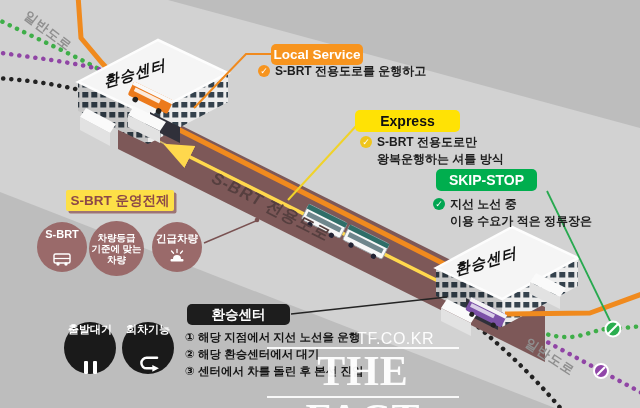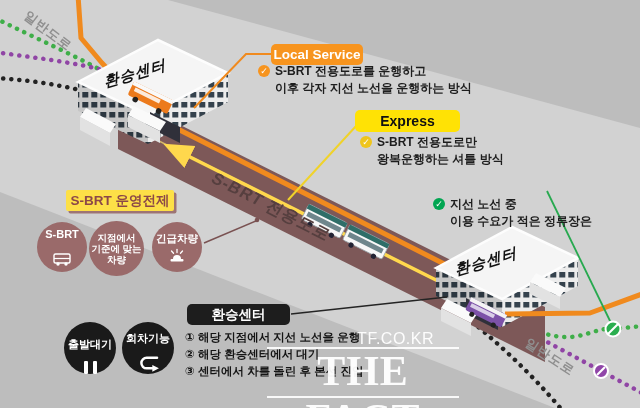--- a/index.html
+++ b/index.html
@@ -9,21 +9,21 @@
   .ov{position:absolute;z-index:2;}
   .box{display:flex;align-items:center;justify-content:center;font-weight:bold;border-radius:5px;white-space:nowrap;}
   .desc{display:flex;gap:5px;align-items:flex-start;}
   .desc .t{font-size:12px;font-weight:bold;color:#1e1e1e;line-height:1.4;white-space:nowrap;}
   .chk{width:12px;height:12px;border-radius:50%;color:#fff;font-size:9px;line-height:12px;
        text-align:center;font-weight:bold;flex:none;margin-top:2px;}
   .mcircle{position:absolute;border-radius:50%;background:#9A6A6A;color:#fff;display:flex;
            flex-direction:column;align-items:center;justify-content:center;text-align:center;
            font-weight:bold;z-index:2;}
   .fcircle{position:absolute;border-radius:50%;background:#1A1A1A;color:#fff;display:flex;
-           flex-direction:column;align-items:center;justify-content:flex-end;text-align:center;
+           flex-direction:column;align-items:center;justify-content:space-between;text-align:center;
            font-weight:bold;z-index:2;gap:9px;}
   .pausebars{display:flex;gap:5px;}
   .pausebars span{display:block;width:4px;height:13px;background:#fff;border-radius:1px;}
   .roadlabel{color:#8f8f8f;font-weight:bold;font-size:13px;letter-spacing:1px;white-space:nowrap;}
   .rooflabel{color:#111;font-weight:bold;font-size:15px;letter-spacing:1px;white-space:nowrap;}
   .wm{z-index:5;color:rgba(255,255,255,0.95);}
   .wm-line{position:absolute;z-index:5;background:rgba(255,255,255,0.9);height:2px;width:192px;left:267px;}
   .listline{font-size:11.5px;font-weight:bold;color:#151515;line-height:17px;white-space:nowrap;}
 </style>
 </head>
@@ -139,33 +139,33 @@
   <div class="ov rooflabel" style="left:455px;top:252px;transform:rotate(-16deg) skewX(-18deg);">환승센터</div>
 
   <div class="ov" style="left:205px;top:198px;width:140px;transform:rotate(27deg) skewX(-6deg);font-weight:bold;
               font-size:16.5px;color:#563f3f;letter-spacing:1px;white-space:nowrap;">S-BRT 전용도로</div>
 
   <div class="ov box" style="left:271px;top:44px;width:92px;height:21px;background:#F7941E;color:#fff;font-size:13.5px;">Local Service</div>
   <div class="ov desc" style="left:258px;top:63px;">
     <span class="chk" style="background:#F7941E;">✓</span>
     <div class="t">
       <div>S-BRT 전용도로를 운행하고</div>
-      <div>이후 각자 지선 노선을 운행하는 방식</div>
     </div>
   </div>
 
   <div class="ov box" style="left:355px;top:110px;width:105px;height:22px;background:#FFE205;color:#111;font-size:14px;">Express</div>
   <div class="ov desc" style="left:360px;top:134px;">
     <span class="chk" style="background:#EFC51C;">✓</span>
     <div class="t">
       <div>S-BRT 전용도로만</div>
       <div>왕복운행하는 셔틀 방식</div>
     </div>
   </div>
 
+  <div class="ov box" style="left:436px;top:169px;width:101px;height:22px;background:#00AE4E;color:#fff;font-size:14px;">SKIP-STOP</div>
   <div class="ov desc" style="left:433px;top:196px;">
     <span class="chk" style="background:#00A551;">✓</span>
     <div class="t">
       <div>지선 노선 중</div>
       <div>이용 수요가 적은 정류장은</div>
     </div>
   </div>
 
   <div class="ov box" style="left:66px;top:190px;width:108px;height:21px;background:#fde047;color:#8C4848;font-size:13.5px;
               box-shadow:2.5px 2.5px 0 #9d7474;border-radius:2px;">S-BRT 운영전제</div>
@@ -174,21 +174,21 @@
     <span>S-BRT</span>
     <svg width="20" height="13" viewBox="-10 -6.5 20 13">
       <rect x="-8" y="-5.5" width="16" height="9" rx="1.5" fill="none" stroke="#fff" stroke-width="1.4"></rect>
       <line x1="-8" y1="-1" x2="8" y2="-1" stroke="#fff" stroke-width="1.2"></line>
       <circle cx="-4" cy="4.5" r="1.7" fill="#fff"></circle>
         <circle cx="4" cy="4.5" r="1.7" fill="#fff"></circle>
     </svg>
   </div>
 
   <div class="mcircle" style="left:89px;top:221px;width:55px;height:55px;font-size:9.5px;line-height:1.18;">
-    <span>지점에서</span>
+    <span>차량등급</span>
     <span>기준에 맞는</span>
     <span>차량</span>
   </div>
 
   <div class="mcircle" style="left:152px;top:222px;width:50px;height:50px;font-size:10.5px;gap:2px;">
     <span>긴급차량</span>
     <svg width="18" height="14" viewBox="-9 -9 18 14">
       <path d="M-4,2 A4,4 0 0 1 4,2 Z" fill="#fff"></path>
       <rect x="-6.5" y="2" width="13" height="2.5" rx="1" fill="#fff"></rect>
       <g stroke="#fff" stroke-width="1.3" stroke-linecap="round">

